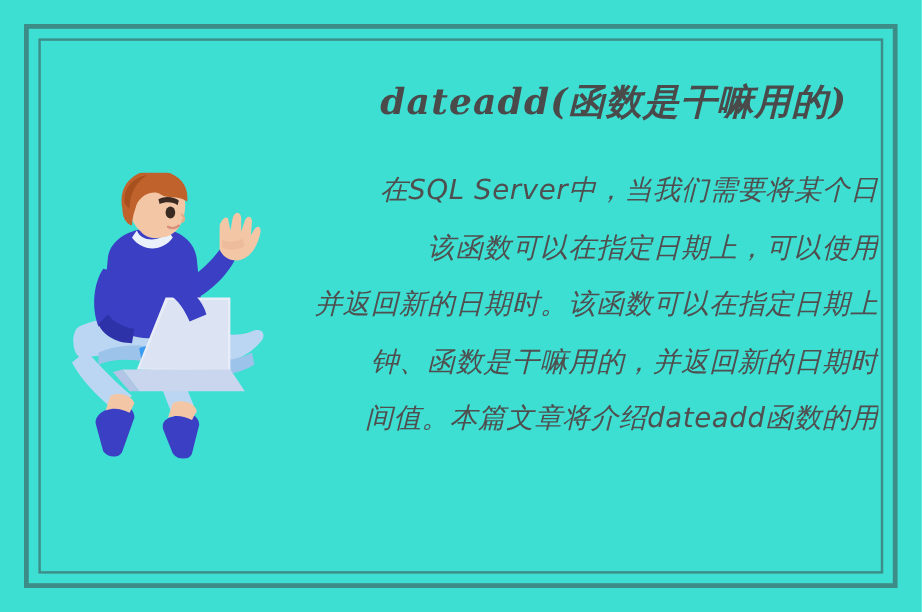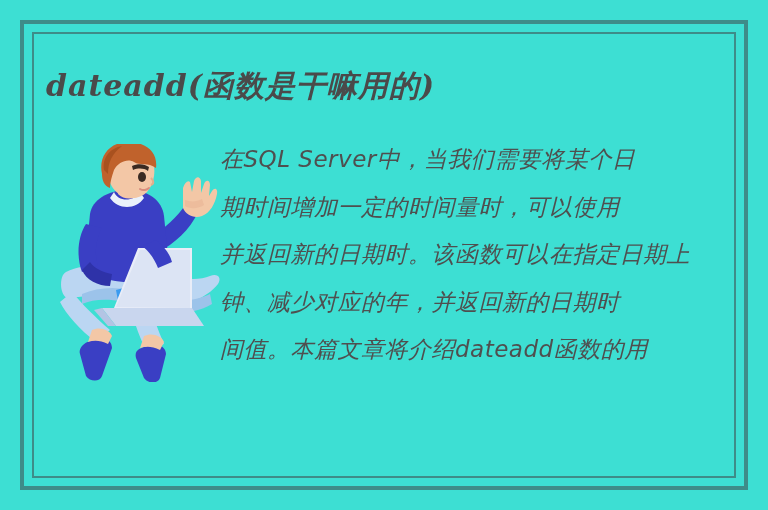--- a/index.html
+++ b/index.html
@@ -12,20 +12,21 @@
     overflow: hidden;
     font-family: "Liberation Sans", sans-serif;
   }
 
   #card {
     position: relative;
     width: 768px;
     height: 510px;
     background: #3DDFD3;
     overflow: hidden;
+    text-align: right;
   }
 
   
   #frame-outer {
     position: absolute;
     left: 20px;
     top: 20px;
     width: 728px;
     height: 470px;
     border: 4px solid #3E8C88;
@@ -159,19 +160,19 @@
 
       <path d="M50 164 L140 164 L152 182 L64 182 Z" fill="#C9D6EE"></path>
       <path d="M50 164 L64 182 L56 182 L42 166 Z" fill="#B3C4E4"></path>
 
       <path d="M104 96 C112 102 118 110 120 118 L106 124 C102 114 96 106 90 102 Z" fill="#3A3FC4"></path>
     </svg>
   </div>
 
   <div id="body-text">
     <div class="body-line">在SQL Server中，当我们需要将某个日</div>
-    <div class="body-line">期时间增加一定的时间量时，可以使用</div>
+    <div class="body-line">该函数可以在指定日期上，可以使用</div>
     <div class="body-line">并返回新的日期时。该函数可以在指定日期上</div>
-    <div class="body-line">钟、减少对应的年，并返回新的日期时</div>
+    <div class="body-line">钟、函数是干嘛用的，并返回新的日期时</div>
     <div class="body-line">间值。本篇文章将介绍dateadd函数的用</div>
   </div>
 
 </div>
 
 </body></html>

